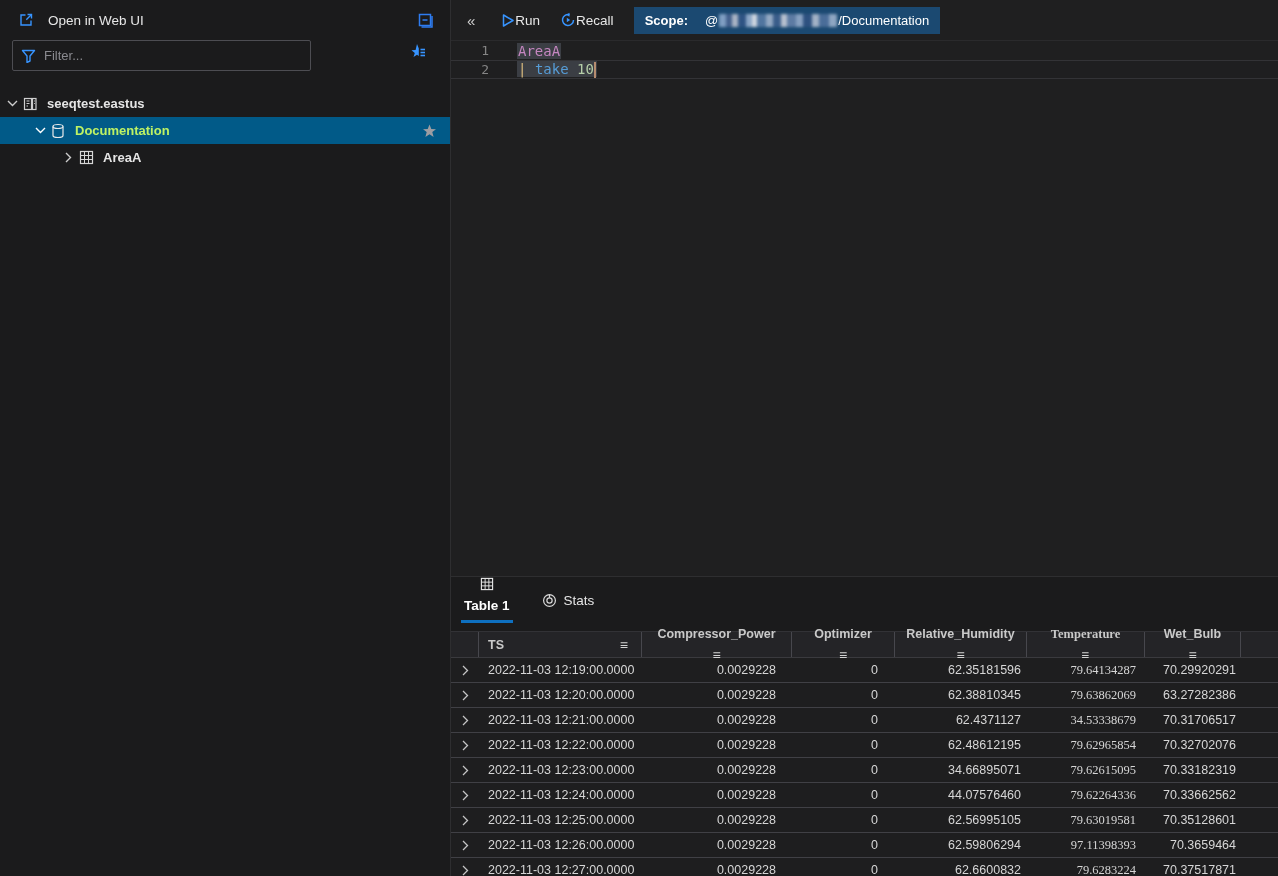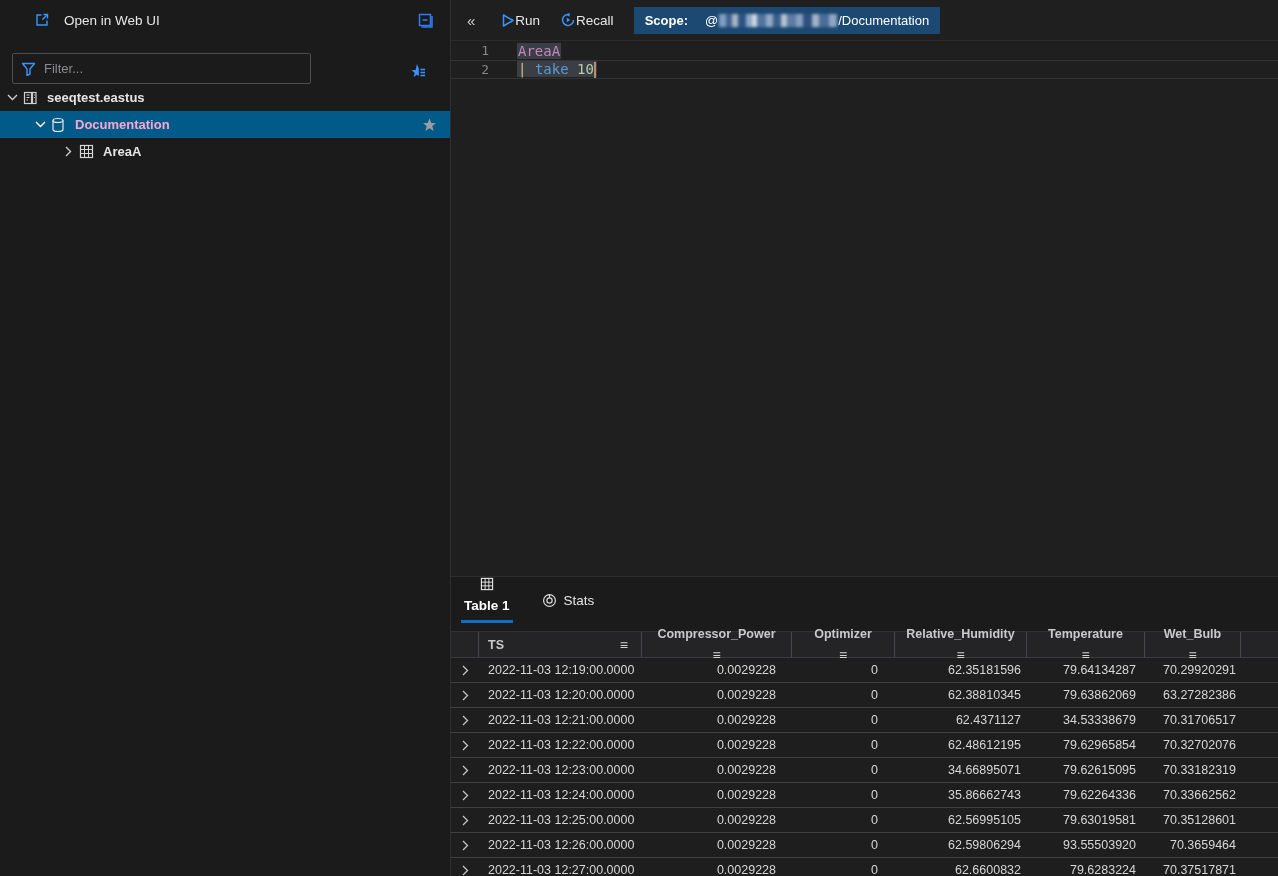--- a/index.html
+++ b/index.html
@@ -6,36 +6,36 @@
   html,body { background:#141414; }
   .app {
     position:relative; width:1278px; height:876px; overflow:hidden;
     background:#1f1f20; color:#cccccc;
     font-family:"Liberation Sans","DejaVu Sans",sans-serif; font-size:13px;
     display:flex;
   }
 
   
   .sidebar { width:451px; flex:0 0 451px; background:#1b1b1c; border-right:1px solid #2e2e30; display:flex; flex-direction:column; }
-  .sb-header { height:40px; display:flex; align-items:center; padding:0 12px 0 30px; gap:10px; }
+  .sb-header { height:40px; display:flex; align-items:center; padding:0 12px 0 14px; gap:10px; }
   .sb-header .title { color:#e7e7e7; font-size:13.5px; }
   .sb-header .spacer { flex:1; }
   .icon-btn { display:flex; align-items:center; justify-content:center; width:24px; height:24px; cursor:pointer; }
 
-  .sb-filter { height:44px; display:flex; align-items:flex-end; padding:0 8px 0 12px; }
+  .sb-filter { height:44px; display:flex; align-items:flex-start; padding:0 8px 0 12px; }
   .filter-box { width:299px; height:31px; border:1px solid #4d4d52; border-radius:2px; display:flex; align-items:center; padding:0 8px; gap:8px; background:#1b1b1c; }
   .filter-box input { flex:1; background:transparent; border:none; outline:none; color:#cccccc; font-size:13px; font-family:inherit; }
   .filter-box input::placeholder { color:#8a8a8f; }
   .sb-filter .fav { margin-left:auto; margin-right:12px; }
 
-  .tree { }
+  .tree { margin-top:6px; }
   .tree-row { height:27px; display:flex; align-items:center; color:#e5e5e5; font-weight:bold; font-size:13px; cursor:pointer; position:relative; }
   .tree-row .twisty { width:16px; display:flex; justify-content:center; align-items:center; flex:0 0 16px; }
   .tree-row .ticon { width:20px; display:flex; justify-content:center; align-items:center; flex:0 0 20px; margin-right:7px; }
-  .tree-row.selected { background:#015a88; color:#f9a8d4; }
+  .tree-row.selected { background:#015a88; color:#bef264; }
   .tree-row .star { margin-left:auto; margin-right:13px; display:flex; align-items:center; }
   .indent-0 { padding-left:4px; }
   .indent-1 { padding-left:32px; }
   .indent-2 { padding-left:60px; }
 
   
   .main { flex:1; display:flex; flex-direction:column; min-width:0; }
 
   .toolbar { height:41px; flex:0 0 41px; display:flex; align-items:center; padding-left:16px; gap:8px; border-bottom:1px solid #2a2a2c; background:#1f1f20; }
   .tb-collapse { color:#cfcfcf; font-size:15px; margin-right:12px; cursor:pointer; }
@@ -69,21 +69,21 @@
   .grid-header { height:27px; flex:0 0 27px; display:flex; background:#242427; border-top:1px solid #323236; border-bottom:1px solid #3a3a3e; color:#c9c9c9; font-weight:bold; font-size:12.5px; }
   .h-cell { display:flex; align-items:center; border-right:1px solid #47474d; }
   .h-cell.center { justify-content:center; gap:7px;flex-direction:column; }
   .menu-glyph { font-size:14px; color:#d2d2d2; cursor:pointer; line-height:1; }
 
   .col-expander { width:28px; flex:0 0 28px; }
   .col-ts { width:163px; flex:0 0 163px; }
   .col-cp { width:150px; flex:0 0 150px; }
   .col-opt { width:103px; flex:0 0 103px; }
   .col-rh { width:132px; flex:0 0 132px; }
-  .col-temp { width:118px; flex:0 0 118px; }
+  .col-temp { width:118px; flex:0 0 118px;font-family:Liberation Serif, serif; }
   .col-wb { width:96px; flex:0 0 96px; }
 
   .h-cell.col-ts { justify-content:space-between; padding:0 13px 0 9px; }
 
   .grid-body { flex:1; overflow:hidden; }
   .grid-row { height:25px; display:flex; align-items:center; border-bottom:1px solid #404045; background:#1e1e1f; color:#d6d6d6; font-size:12.5px; }
   .cell { display:flex; align-items:center; height:100%; }
   .cell.col-expander { justify-content:center; cursor:pointer; }
   .cell.col-ts { padding-left:9px; }
   .cell.num { justify-content:flex-end; }
@@ -353,21 +353,21 @@
 
   <div class="grid-row">
     <div class="cell col-expander">
       <svg width="7" height="11" viewBox="0 0 7 11">
                   <path d="M1 1 L5.5 5.5 L1 10" fill="none" stroke="#c5c5c5" stroke-width="1.3"></path>
                 </svg>
     </div>
     <div class="cell col-ts cell-val">2022-11-03 12:24:00.0000</div>
     <div class="cell col-cp num cell-val">0.0029228</div>
     <div class="cell col-opt num cell-val">0</div>
-    <div class="cell col-rh num cell-val">35.86662743</div>
+    <div class="cell col-rh num cell-val">44.07576460</div>
     <div class="cell col-temp num cell-val">79.62264336</div>
     <div class="cell col-wb num cell-val">70.33662562</div>
   </div>
 
   <div class="grid-row">
     <div class="cell col-expander">
       <svg width="7" height="11" viewBox="0 0 7 11">
                   <path d="M1 1 L5.5 5.5 L1 10" fill="none" stroke="#c5c5c5" stroke-width="1.3"></path>
                 </svg>
     </div>
@@ -382,21 +382,21 @@
   <div class="grid-row">
     <div class="cell col-expander">
       <svg width="7" height="11" viewBox="0 0 7 11">
                   <path d="M1 1 L5.5 5.5 L1 10" fill="none" stroke="#c5c5c5" stroke-width="1.3"></path>
                 </svg>
     </div>
     <div class="cell col-ts cell-val">2022-11-03 12:26:00.0000</div>
     <div class="cell col-cp num cell-val">0.0029228</div>
     <div class="cell col-opt num cell-val">0</div>
     <div class="cell col-rh num cell-val">62.59806294</div>
-    <div class="cell col-temp num cell-val">93.55503920</div>
+    <div class="cell col-temp num cell-val">97.11398393</div>
     <div class="cell col-wb num cell-val">70.3659464</div>
   </div>
 
   <div class="grid-row">
     <div class="cell col-expander">
       <svg width="7" height="11" viewBox="0 0 7 11">
                   <path d="M1 1 L5.5 5.5 L1 10" fill="none" stroke="#c5c5c5" stroke-width="1.3"></path>
                 </svg>
     </div>
     <div class="cell col-ts cell-val">2022-11-03 12:27:00.0000</div>

